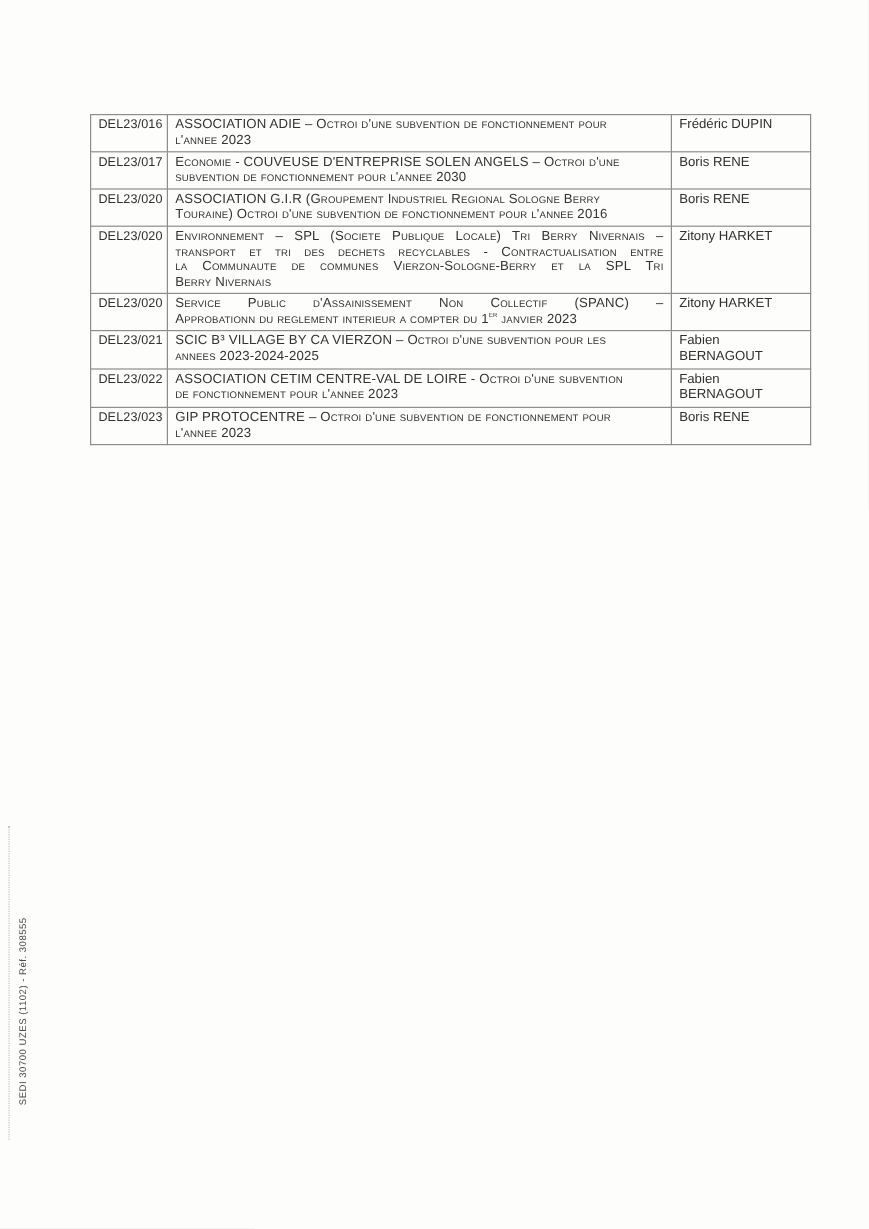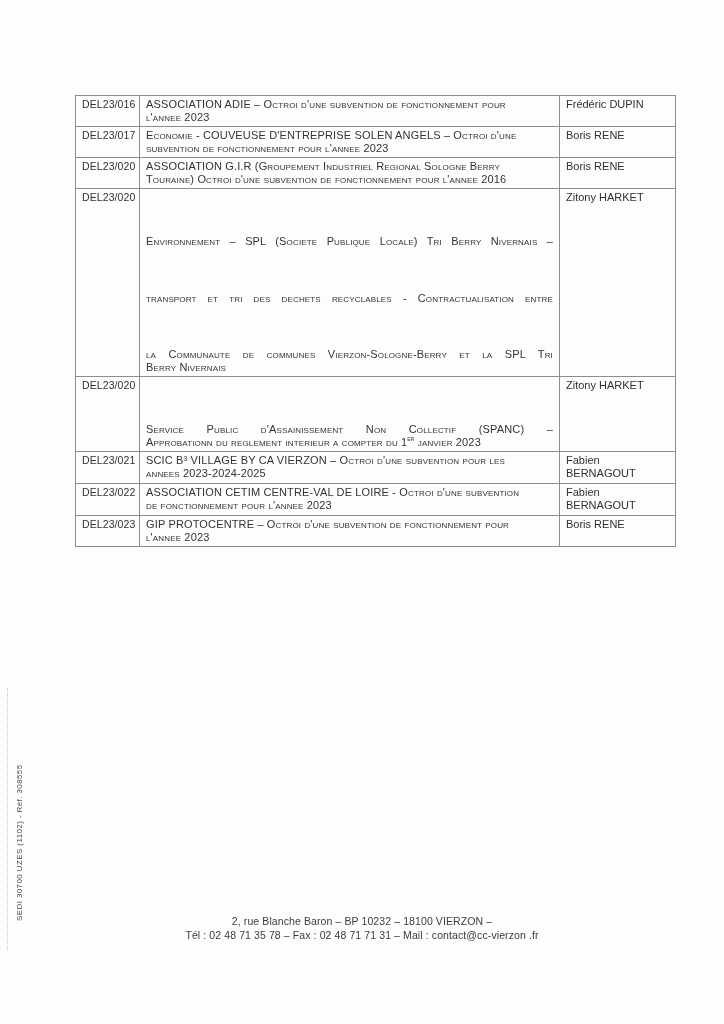--- a/index.html
+++ b/index.html
@@ -78,21 +78,20 @@
   }
   .line{
     white-space:nowrap;
     overflow:hidden;
     min-height:12.5px;
   }
   .line.j{
     white-space:normal;
     text-align:justify;
     text-align-last:justify;
-    margin-top:44px;
   }
   .c-subject sup{
     font-size:0.62em;
     line-height:0;
     vertical-align:super;
   }
   .r-line{min-height:13px;}
   
   .footer{
     position:absolute;
@@ -123,21 +122,21 @@
               <div class="line">l'annee 2023</div>
             </td>
             <td class="c-rapporteur">
               <div class="r-line">Frédéric DUPIN</div>
             </td>
           </tr>
           <tr>
             <td class="c-num">DEL23/017</td>
             <td class="c-subject">
               <div class="line">Economie - COUVEUSE D'ENTREPRISE SOLEN ANGELS – Octroi d'une</div>
-              <div class="line">subvention de fonctionnement pour l'annee 2023</div>
+              <div class="line">subvention de fonctionnement pour l'annee 2030</div>
             </td>
             <td class="c-rapporteur">
               <div class="r-line">Boris RENE</div>
             </td>
           </tr>
           <tr>
             <td class="c-num">DEL23/020</td>
             <td class="c-subject">
               <div class="line">ASSOCIATION G.I.R (Groupement Industriel Regional Sologne Berry</div>
               <div class="line">Touraine) Octroi d'une subvention de fonctionnement pour l'annee 2016</div>
@@ -197,18 +196,14 @@
               <div class="line">l'annee 2023</div>
             </td>
             <td class="c-rapporteur">
               <div class="r-line">Boris RENE</div>
             </td>
           </tr>
         </tbody>
     </table>
   </div>
 
-  <div class="footer">
-    <div>2, rue Blanche Baron – BP 10232 – 18100 VIERZON –</div>
-    <div>Tél : 02 48 71 35 78 – Fax : 02 48 71 71 31 – Mail : contact@cc-vierzon .fr</div>
-  </div>
 
 </div>
 
 </body></html>

